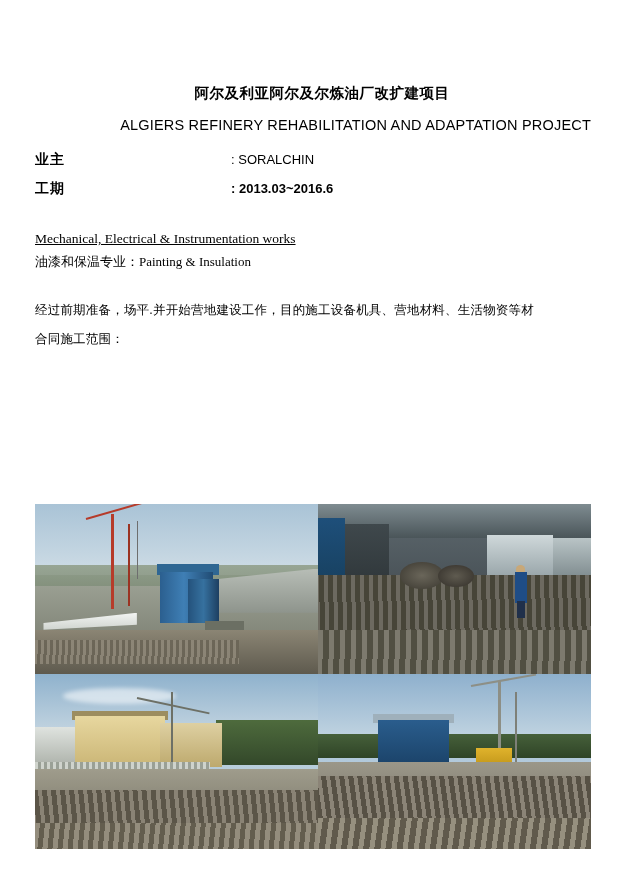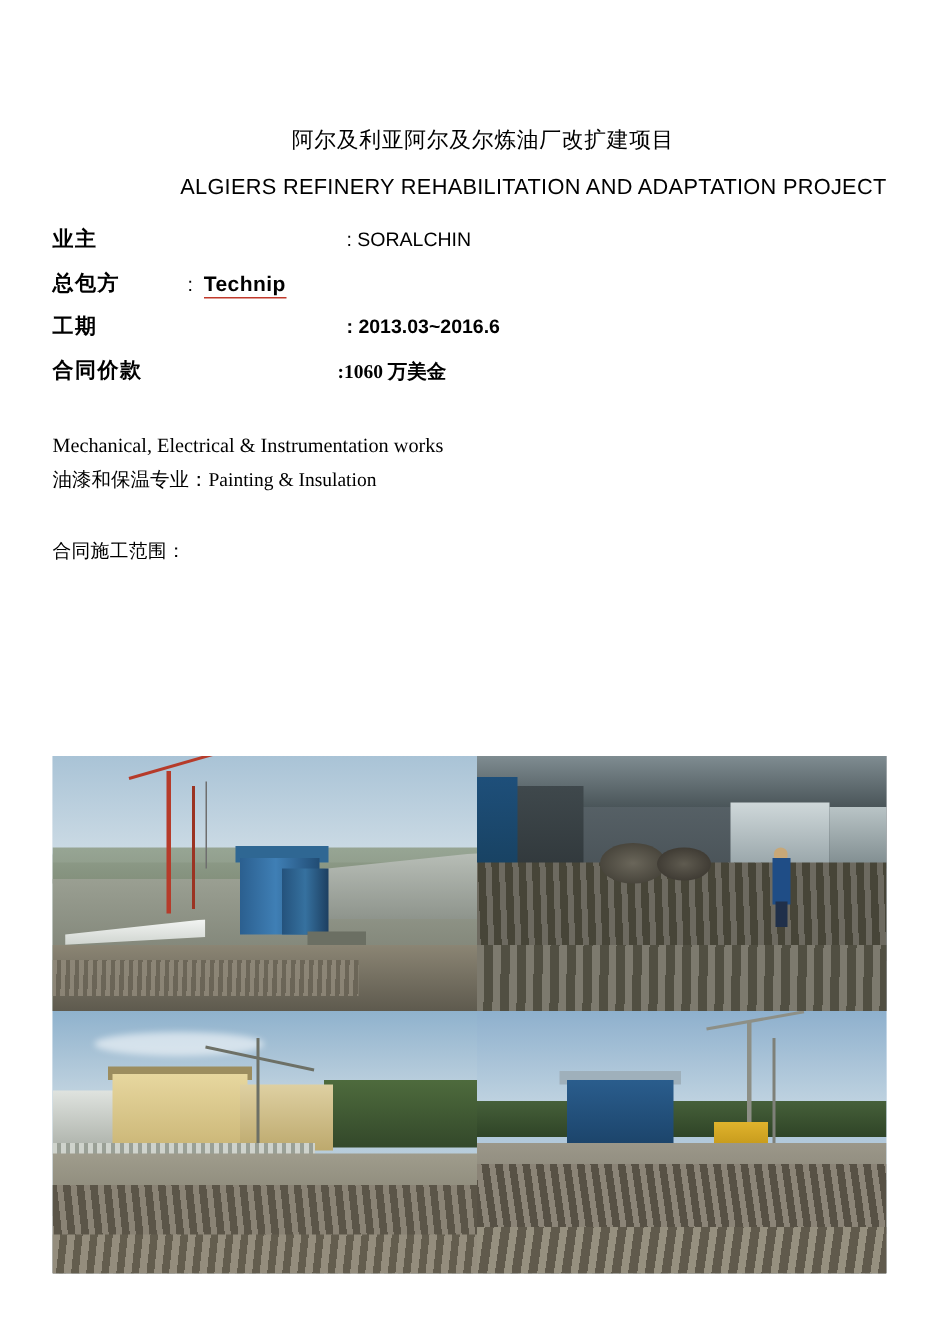--- a/index.html
+++ b/index.html
@@ -26,21 +26,21 @@
   .doc-body {
     position: absolute;
     left: 35px;
     top: 84px;
     width: 556px;
   }
 
   .title-cn {
     text-align: center;
     font-family: "Liberation Serif", serif;
-    font-weight: normal;
+    font-weight: bold;
     font-size: 14.5px;
     letter-spacing: 0.5px;
     margin: 0 0 14px 0;
     padding-left: 18px;
   }
   .title-en {
     text-align: right;
     font-family: "Liberation Sans", sans-serif;
     font-size: 14.5px;
     letter-spacing: 0.2px;
@@ -80,20 +80,21 @@
     padding-bottom: 1px;
     letter-spacing: 0.3px;
   }
 
   .spacer-1 { height: 22px; }
 
   .line-mech {
     font-family: "Liberation Serif", serif;
     font-size: 13.5px;
     margin-bottom: 6px;
+    text-decoration: underline;
   }
   .line-paint {
     font-size: 13px;
     margin-bottom: 0;
   }
   .line-paint .en {
     font-family: Liberation Serif, serif;
     font-size: 13px;
   }
 
@@ -263,44 +264,37 @@
   <div class="doc-body">
 
     <div class="title-cn">阿尔及利亚阿尔及尔炼油厂改扩建项目</div>
     <div class="title-en">ALGIERS REFINERY REHABILITATION AND ADAPTATION PROJECT</div>
 
     <div class="info-row">
       <span class="info-label">业主</span>
       <span class="info-value v-owner">: SORALCHIN</span>
     </div>
 
-    <div class="info-row">
-      <span class="info-label">总包方</span>
-      <span class="info-value v-gc">:&nbsp;&nbsp;<span class="technip">Technip</span></span>
-    </div>
 
     <div class="info-row">
       <span class="info-label">工期</span>
       <span class="info-value v-period">: 2013.03~2016.6</span>
     </div>
 
 
-    <div class="info-row">
-      <span class="info-label">合同价款</span>
-      <span class="info-value v-price">:1060 万美金</span>
-    </div>
 
     <div class="spacer-1"></div>
 
     <div class="line-mech">Mechanical, Electrical &amp; Instrumentation works</div>
     <div class="line-paint"><span>油漆和保温专业：</span><span class="en">Painting &amp; Insulation</span></div>
 
     <div class="spacer-2"></div>
 
     <div class="para">
+      <div class="seg">经过前期准备，场平.并开始营地建设工作，目的施工设备机具、营地材料、生活物资等材</div>
     </div>
 
     <div class="scope">合同施工范围：</div>
 
   </div>
 
   <div class="photos">
 
     <div class="photo p1">
       <div class="sky"></div>

